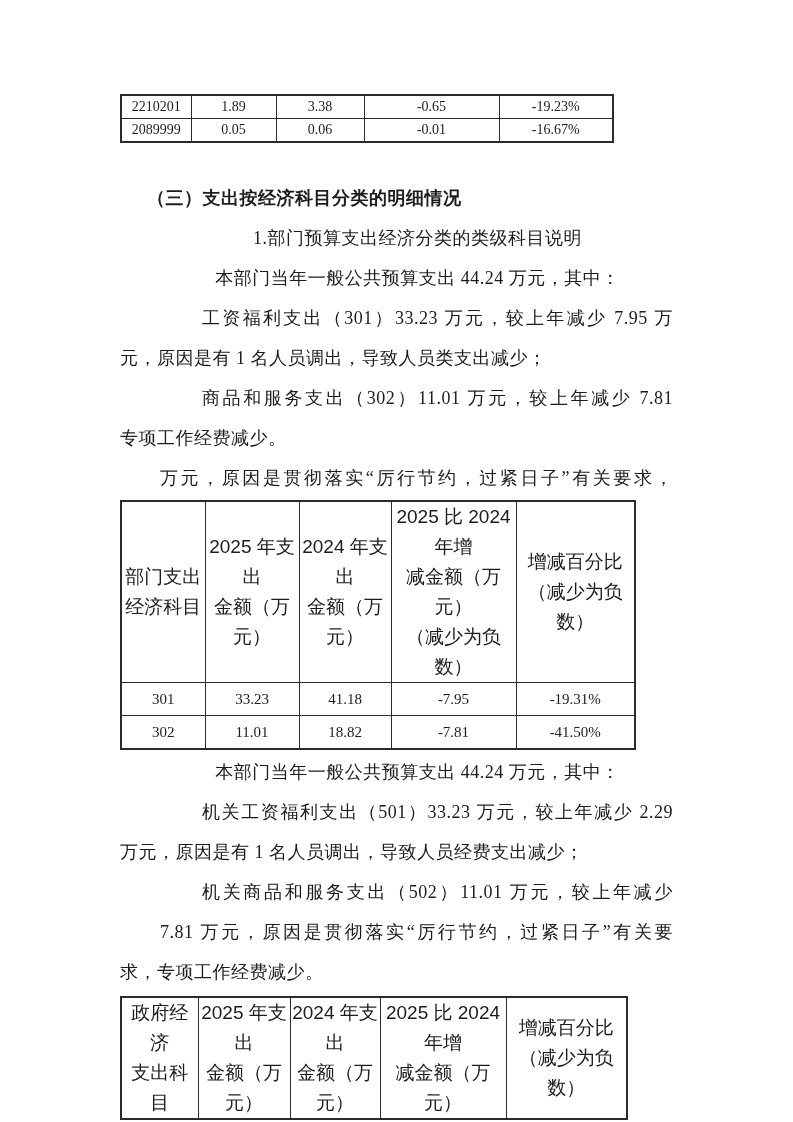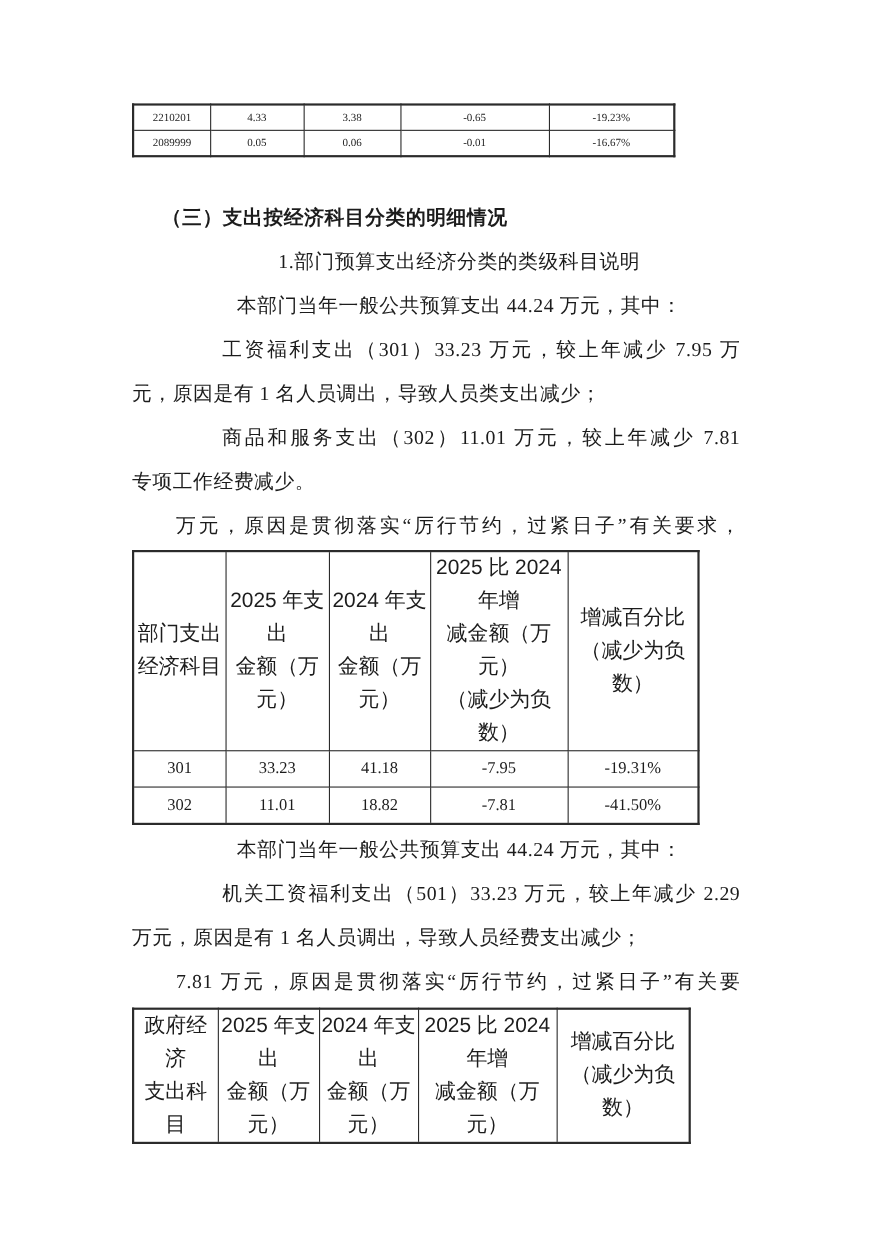--- a/index.html
+++ b/index.html
@@ -15,21 +15,21 @@
 
   
   table { border-collapse: collapse; table-layout: fixed; }
   td, th { padding: 0; text-align: center; vertical-align: middle; overflow: hidden; }
 
   
   .t-carry { width: 492px; margin-top: 94px; border: 2px solid #2b2b2b; }
   .t-carry td {
     border: 1px solid #2b2b2b;
     height: 22px;
-    font-size: 10px;
+    font-size: 14px;
     font-family: "Liberation Serif", "DejaVu Serif", serif;
   }
 
   
   .gap1 { height: 35px; }
 
   
   .textblock { width: 553px; }
   .line {
     font-size: 18px;
@@ -79,21 +79,21 @@
       <colgroup>
         <col style="width:70px">
           <col style="width:85px">
           <col style="width:88px">
         <col style="width:135px">
           <col style="width:114px">
       </colgroup>
       <tbody>
         <tr>
           <td>2210201</td>
-          <td>4.33</td>
+          <td>1.89</td>
           <td>3.38</td>
           <td>-0.65</td>
           <td>-19.23%</td>
         </tr>
         <tr>
           <td>2089999</td>
           <td>0.05</td>
           <td>0.06</td>
           <td>-0.01</td>
           <td>-16.67%</td>
@@ -163,21 +163,23 @@
           <td>-7.81</td>
           <td>-41.50%</td>
         </tr>
       </tbody>
     </table>
 
     <div class="textblock" style="margin-top:2px">
       <div class="line indent">本部门当年一般公共预算支出 44.24 万元，其中：</div>
       <div class="line indent stretch">机关工资福利支出（501）33.23 万元，较上年减少 2.29</div>
       <div class="line">万元，原因是有 1 名人员调出，导致人员经费支出减少；</div>
+      <div class="line indent stretch">机关商品和服务支出（502）11.01 万元，较上年减少</div>
       <div class="line stretch">7.81 万元，原因是贯彻落实“厉行节约，过紧日子”有关要</div>
+      <div class="line">求，专项工作经费减少。</div>
     </div>
 
     <table class="t-data t-gov">
       <colgroup>
         <col style="width:77px">
           <col style="width:92px">
           <col style="width:90px">
         <col style="width:126px">
           <col style="width:121px">
       </colgroup>

